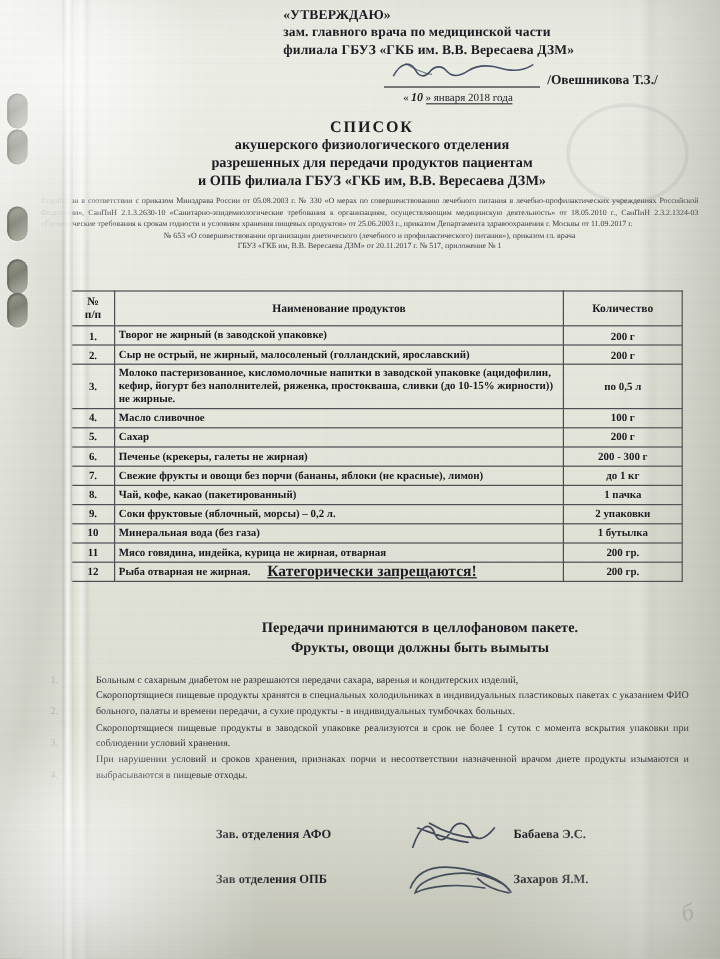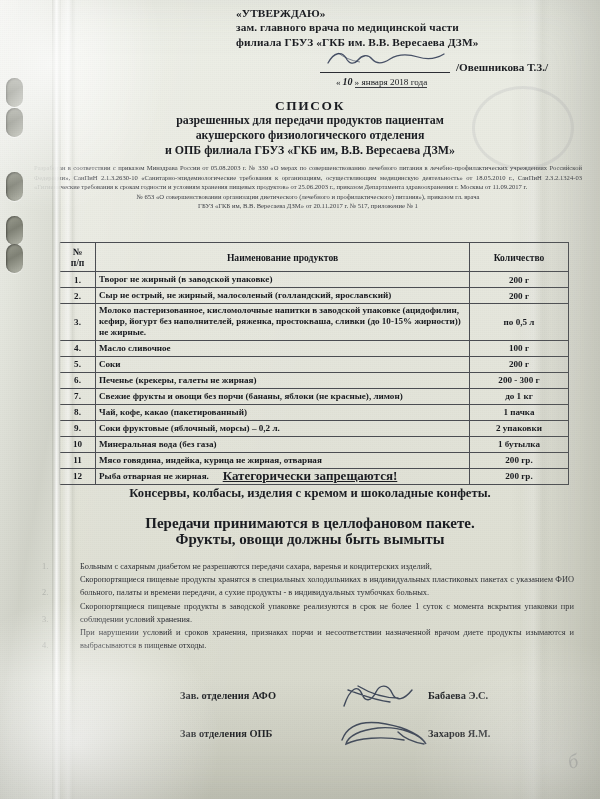--- a/index.html
+++ b/index.html
@@ -219,22 +219,23 @@
     text-decoration: underline;
     line-height: 17px;
   }
   .ban-text { font-size: 12.6px; line-height: 18px; }
 
   .rules {
     position: absolute;
     left: 60px; top: 515px; width: 500px;
     text-align: center;
     font-weight: bold;
-    font-size: 15px;
+    font-size: 12px;
     line-height: 16px;
+    padding-left: 40px;
   }
 
   .notes {
     position: absolute;
     left: 36px; top: 560px; width: 538px;
     font-size: 8.4px;
     line-height: 13.2px;
     color: #2c2e34;
   }
   .note {
@@ -308,22 +309,22 @@
     </svg>
 
     <div class="date-line">
       <span>«</span><span class="dnum">10</span><span class="dtail">» января 2018 года</span>
     </div>
 
     <div class="stamp-ghost"></div>
 
     <div class="title-block">
       <div class="title-main">СПИСОК</div>
+      <div class="title-sub">акушерского физиологического отделения</div>
       <div class="title-sub">разрешенных для передачи продуктов пациентам</div>
-      <div class="title-sub">акушерского физиологического отделения</div>
       <div class="title-sub">и ОПБ филиала ГБУЗ «ГКБ им, В.В. Вересаева ДЗМ»</div>
     </div>
 
     <div class="regs">
       <span>Разработан в соответствии с приказом Минздрава России от 05.08.2003 г. № 330 «О мерах по совершенствованию лечебного питания в лечебно-профилактических учреждениях Российской Федерации», СанПиН 2.1.3.2630-10 «Санитарно-эпидемиологические требования к организациям, осуществляющим медицинскую деятельность» от 18.05.2010 г., СанПиН 2.3.2.1324-03 «Гигиенические требования к срокам годности и условиям хранения пищевых продуктов» от 25.06.2003 г., приказом Департамента здравоохранения г. Москвы от 11.09.2017 г.</span>
       <span class="ctr">№ 653 «О совершенствовании организации диетического (лечебного и профилактического) питания»), приказом гл. врача</span>
       <span class="ctr">ГБУЗ «ГКБ им, В.В. Вересаева ДЗМ» от 20.11.2017 г. № 517, приложение № 1</span>
     </div>
 
     <table class="prod">
@@ -353,21 +354,21 @@
             <td class="c-name">Молоко пастеризованное, кисломолочные напитки в заводской упаковке (ацидофилин, кефир, йогурт без наполнителей, ряженка, простокваша, сливки (до 10-15% жирности)) не жирные.</td>
             <td class="c-qty">по 0,5 л</td>
           </tr>
           <tr class="norm">
             <td class="c-num">4.</td>
             <td class="c-name">Масло сливочное</td>
             <td class="c-qty">100 г</td>
           </tr>
           <tr class="norm">
             <td class="c-num">5.</td>
-            <td class="c-name">Соки</td>
+            <td class="c-name">Сахар</td>
             <td class="c-qty">200 г</td>
           </tr>
           <tr class="norm">
             <td class="c-num">6.</td>
             <td class="c-name">Печенье (крекеры, галеты не жирная)</td>
             <td class="c-qty">200 - 300 г</td>
           </tr>
           <tr class="norm">
             <td class="c-num">7.</td>
             <td class="c-name">Свежие фрукты и овощи без порчи (бананы, яблоки (не красные), лимон)</td>
@@ -396,21 +397,20 @@
           <tr class="norm">
             <td class="c-num">12</td>
             <td class="c-name">Рыба отварная не жирная.</td>
             <td class="c-qty">200 гр.</td>
           </tr>
         </tbody>
     </table>
 
     <div class="ban">
       <div class="ban-title">Категорически запрещаются!</div>
-      <div class="ban-text">Консервы, колбасы, изделия с кремом и шоколадные конфеты.</div>
     </div>
 
     <div class="rules">
       <div>Передачи принимаются в целлофановом пакете.</div>
       <div>Фрукты, овощи должны быть вымыты</div>
     </div>
 
     <div class="notes" id="notes-list">
         <div class="note">
           <span class="note-n">1.</span>

